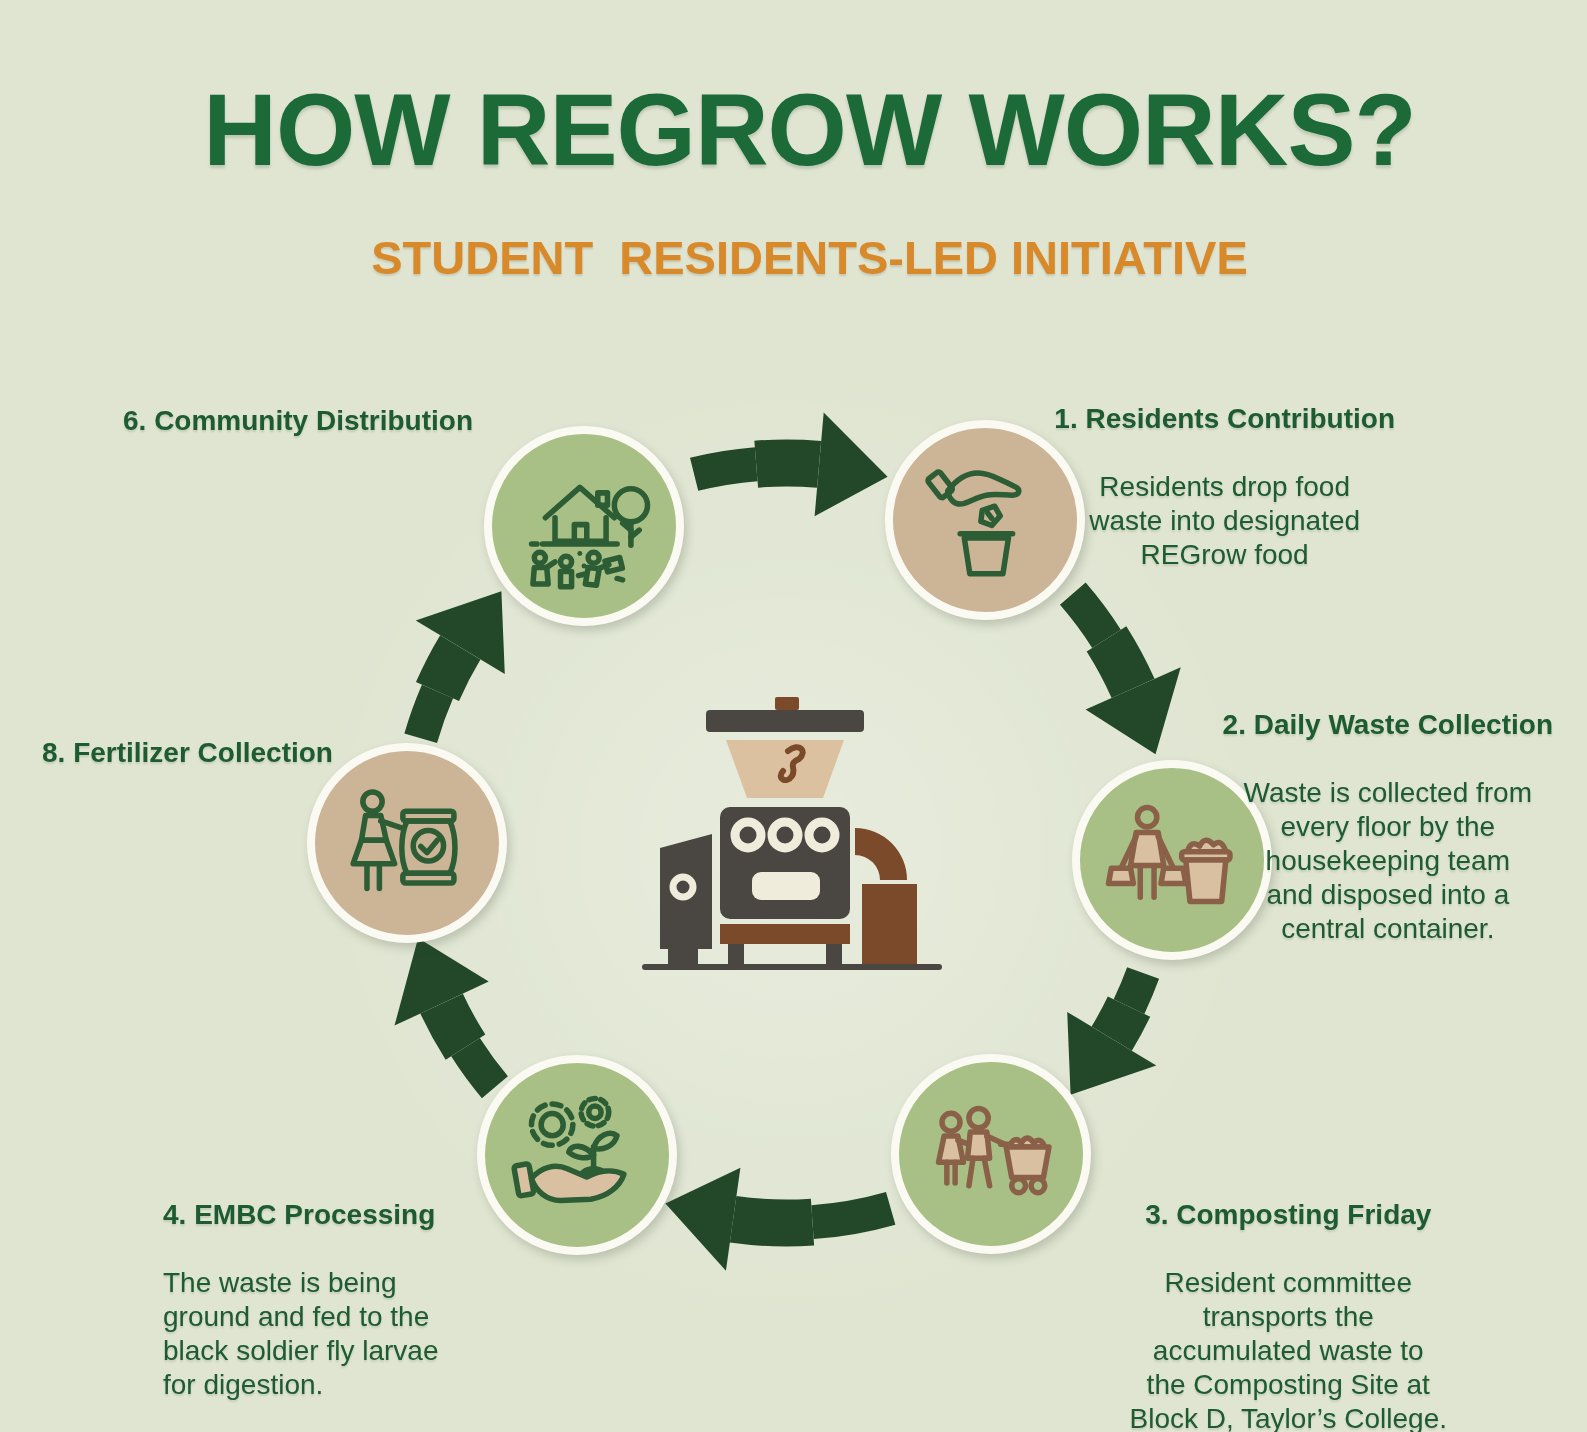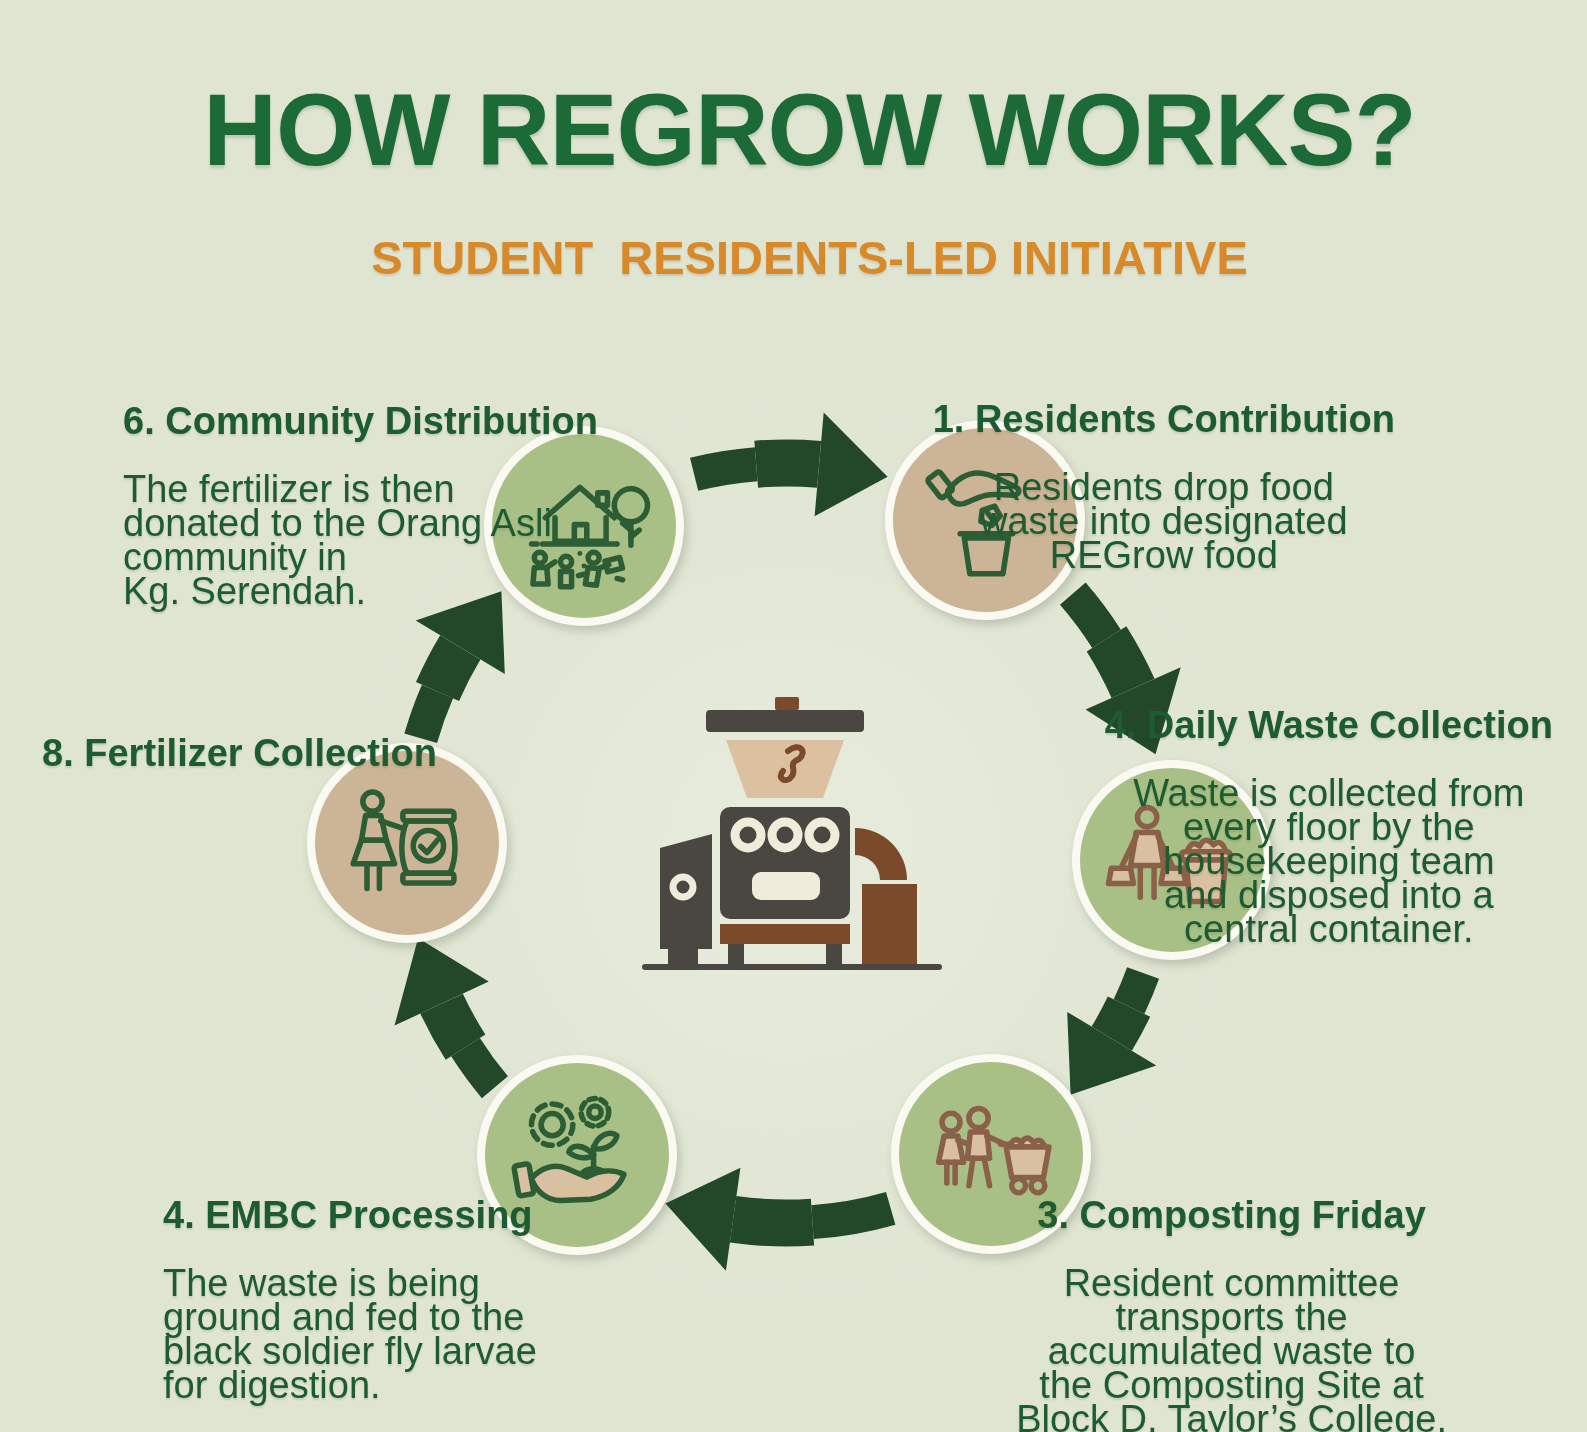--- a/index.html
+++ b/index.html
@@ -13,21 +13,21 @@
   body{background:var(--background);font-family:"Liberation Sans",sans-serif}
   .canvas{position:relative;width:1587px;height:1432px;background:var(--background);overflow:hidden}
   .bg-glow{position:absolute;left:300px;top:360px;width:980px;height:980px;border-radius:50%;
     background:radial-gradient(circle,rgba(255,255,255,.25) 0%,rgba(255,255,255,0) 70%)}
   .title{position:absolute;top:56px;left:0;width:100%;margin:16px;text-align:center;
     font-size:102px;font-weight:700;letter-spacing:-1px;color:var(--title_green);
     text-shadow:0 3px 3px rgba(40,60,40,.18)}
   .subtitle{position:absolute;top:214px;left:0;width:100%;margin:16px;text-align:center;
     font-size:47px;font-weight:700;color:var(--subtitle_orange);white-space:pre-wrap;
     text-shadow:0 2px 2px rgba(60,50,20,.15)}
-  .step{position:absolute;color:var(--text_green);font-size:38px;line-height:34px;
+  .step{position:absolute;color:var(--text_green);font-size:28px;line-height:34px;
     white-space:pre-line;text-shadow:0 2px 2px rgba(40,60,40,.15)}
   .step .step-title{font-weight:700}
   .align-right{text-align:center}
   .s1{top:368px;right:192px}
   .s2{top:674px;right:34px}
   .s3{top:1164px;right:140px}
   .s4{top:1164px;left:163px}
   .s5{top:702px;left:42px}
   .s6{top:370px;left:123px}
   .arrows{position:absolute;left:0;top:0;width:1587px;height:1432px}
@@ -237,21 +237,21 @@
     </svg>
   </div>
 
   <div class="step s1 align-right">
     <div class="step-title">1. Residents Contribution</div>
     <div class="step-body">Residents drop food
 waste into designated
 REGrow food</div>
   </div>
   <div class="step s2 align-right">
-    <div class="step-title">4. Daily Waste Collection</div>
+    <div class="step-title">2. Daily Waste Collection</div>
     <div class="step-body">Waste is collected from
 every floor by the
 housekeeping team
 and disposed into a
 central container.</div>
   </div>
   <div class="step s3 align-right">
     <div class="step-title">3. Composting Friday</div>
     <div class="step-body">Resident committee
 transports the
@@ -264,18 +264,14 @@
     <div class="step-body">The waste is being
 ground and fed to the
 black soldier fly larvae
 for digestion.</div>
   </div>
   <div class="step s5">
     <div class="step-title">8. Fertilizer Collection</div>
   </div>
   <div class="step s6">
     <div class="step-title">6. Community Distribution</div>
-    <div class="step-body">The fertilizer is then
-donated to the Orang Asli
-community in
-Kg. Serendah.</div>
   </div>
 </div>
 
 </body></html>

